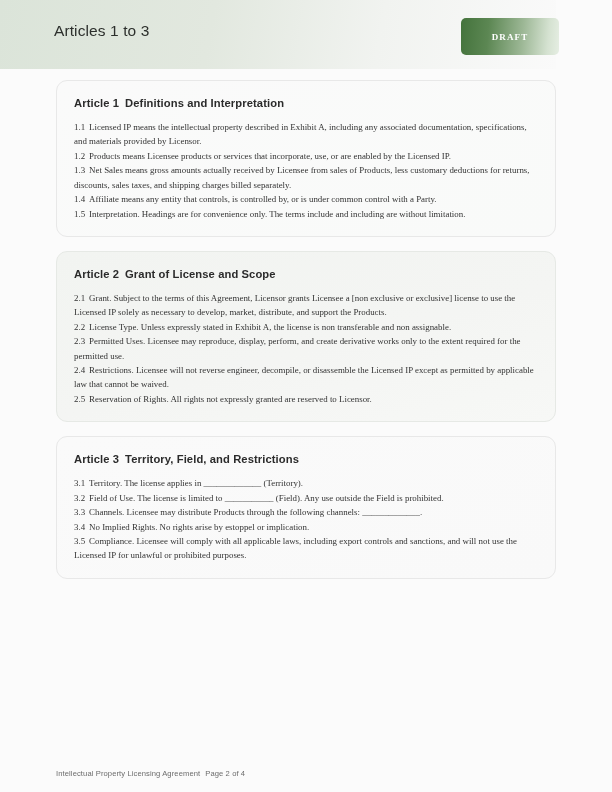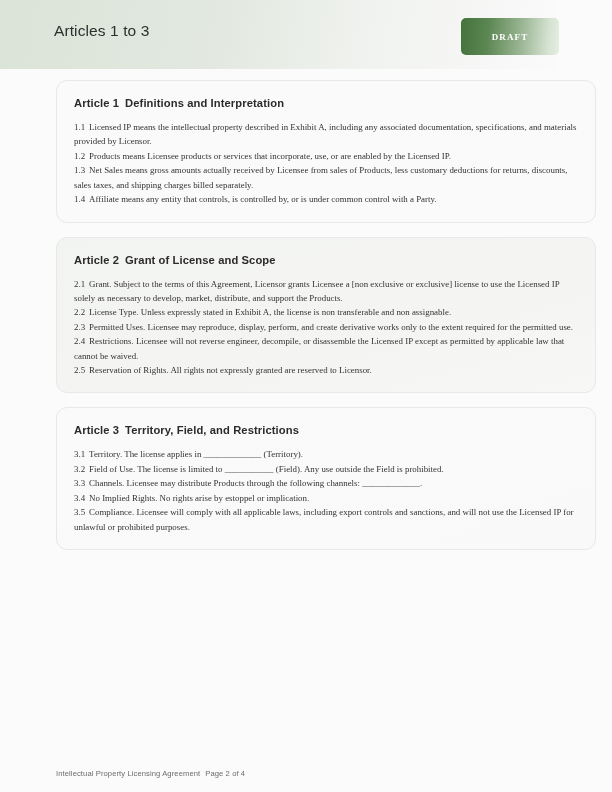--- a/index.html
+++ b/index.html
@@ -59,21 +59,21 @@
 
   
   .cards {
     position: absolute;
     left: 56px;
     top: 80px;
     width: 500px;
   }
   .card {
     box-sizing: border-box;
-    width: 540px;
+    width: 500px;
     border: 1px solid #e8e8e8;
     border-radius: 11px;
     padding: 16px 17px 15px 17px;
     margin-bottom: 14px;
   }
   .card-tone-a {
     background: linear-gradient(160deg, #fafafa 0%, #f9faf9 100%);
   }
   .card-tone-b {
     background: linear-gradient(165deg, #f2f4f1 0%, #f4f5f3 55%, #f7f8f6 100%);
@@ -140,20 +140,21 @@
 <div class="cards">
 
   <div class="card card-tone-a">
     <div class="card-heading">
       <span>Article 1</span><span class="heading-gap"></span><span>Definitions and Interpretation</span>
     </div>
     <p class="clause"><span class="clause-num">1.1</span><span class="clause-gap"></span><span>Licensed IP means the intellectual property described in Exhibit A, including any associated documentation, specifications, and materials provided by Licensor.</span></p>
     <p class="clause"><span class="clause-num">1.2</span><span class="clause-gap"></span><span>Products means Licensee products or services that incorporate, use, or are enabled by the Licensed IP.</span></p>
     <p class="clause"><span class="clause-num">1.3</span><span class="clause-gap"></span><span>Net Sales means gross amounts actually received by Licensee from sales of Products, less customary deductions for returns, discounts, sales taxes, and shipping charges billed separately.</span></p>
     <p class="clause"><span class="clause-num">1.4</span><span class="clause-gap"></span><span>Affiliate means any entity that controls, is controlled by, or is under common control with a Party.</span></p>
+    <p class="clause"><span class="clause-num">1.5</span><span class="clause-gap"></span><span>Interpretation. Headings are for convenience only. The terms include and including are without limitation.</span></p>
   </div>
 
   <div class="card card-tone-b">
     <div class="card-heading">
       <span>Article 2</span><span class="heading-gap"></span><span>Grant of License and Scope</span>
     </div>
     <p class="clause"><span class="clause-num">2.1</span><span class="clause-gap"></span><span>Grant. Subject to the terms of this Agreement, Licensor grants Licensee a [non exclusive or exclusive] license to use the Licensed IP solely as necessary to develop, market, distribute, and support the Products.</span></p>
     <p class="clause"><span class="clause-num">2.2</span><span class="clause-gap"></span><span>License Type. Unless expressly stated in Exhibit A, the license is non transferable and non assignable.</span></p>
     <p class="clause"><span class="clause-num">2.3</span><span class="clause-gap"></span><span>Permitted Uses. Licensee may reproduce, display, perform, and create derivative works only to the extent required for the permitted use.</span></p>
     <p class="clause"><span class="clause-num">2.4</span><span class="clause-gap"></span><span>Restrictions. Licensee will not reverse engineer, decompile, or disassemble the Licensed IP except as permitted by applicable law that cannot be waived.</span></p>

